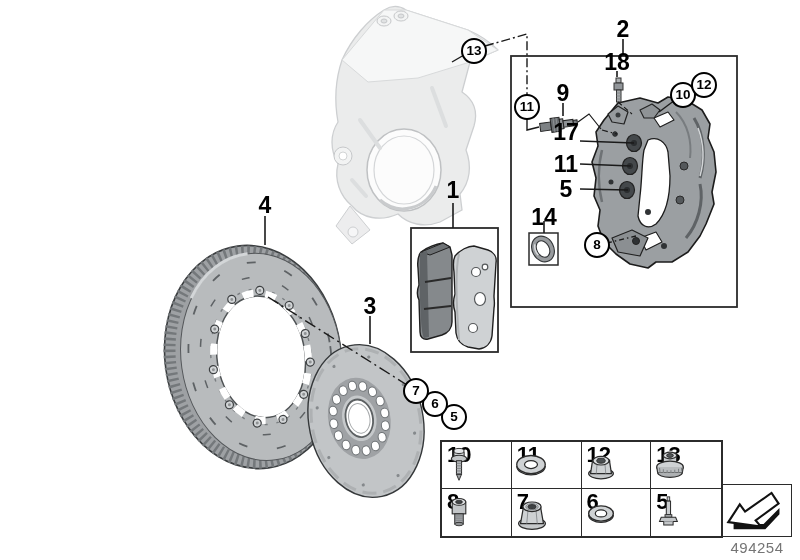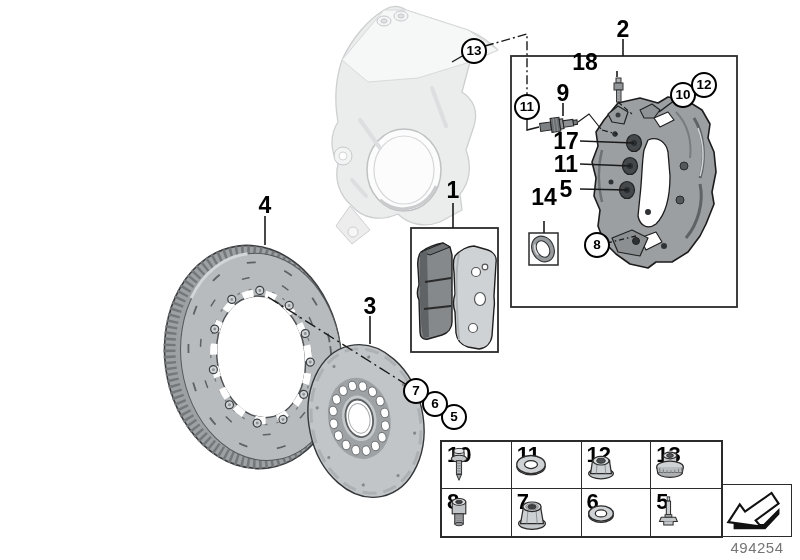--- a/index.html
+++ b/index.html
@@ -224,25 +224,25 @@
       <path d="M602,130 L617,134" stroke-dasharray="6 3 1.5 3" stroke-width="1.2"></path>
       <path d="M618,102 L632,114" stroke-dasharray="5 3" stroke-width="1.1"></path>
     </g>
   </svg>
 
   <div class="callout" style="left:453px;top:190px;">1</div>
   <div class="callout" style="left:623px;top:29px;">2</div>
   <div class="callout" style="left:370px;top:306px;">3</div>
   <div class="callout" style="left:265px;top:205px;">4</div>
   <div class="callout" style="left:563px;top:93px;">9</div>
-  <div class="callout" style="left:544px;top:197px;">14</div>
+  <div class="callout" style="left:544px;top:217px;">14</div>
   <div class="callout" style="left:566px;top:189px;">5</div>
   <div class="callout" style="left:566px;top:164px;">11</div>
-  <div class="callout" style="left:566px;top:141px;">17</div>
-  <div class="callout" style="left:585px;top:62px;">18</div>
+  <div class="callout" style="left:566px;top:132px;">17</div>
+  <div class="callout" style="left:617px;top:62px;">18</div>
 
   <div class="circled" style="left:454px;top:417px;">5</div>
   <div class="circled" style="left:435px;top:404px;">6</div>
   <div class="circled" style="left:416px;top:391px;">7</div>
   <div class="circled" style="left:597px;top:245px;">8</div>
   <div class="circled" style="left:683px;top:95px;">10</div>
   <div class="circled" style="left:527px;top:107px;">11</div>
   <div class="circled" style="left:704px;top:85px;">12</div>
   <div class="circled" style="left:474px;top:51px;">13</div>
 

